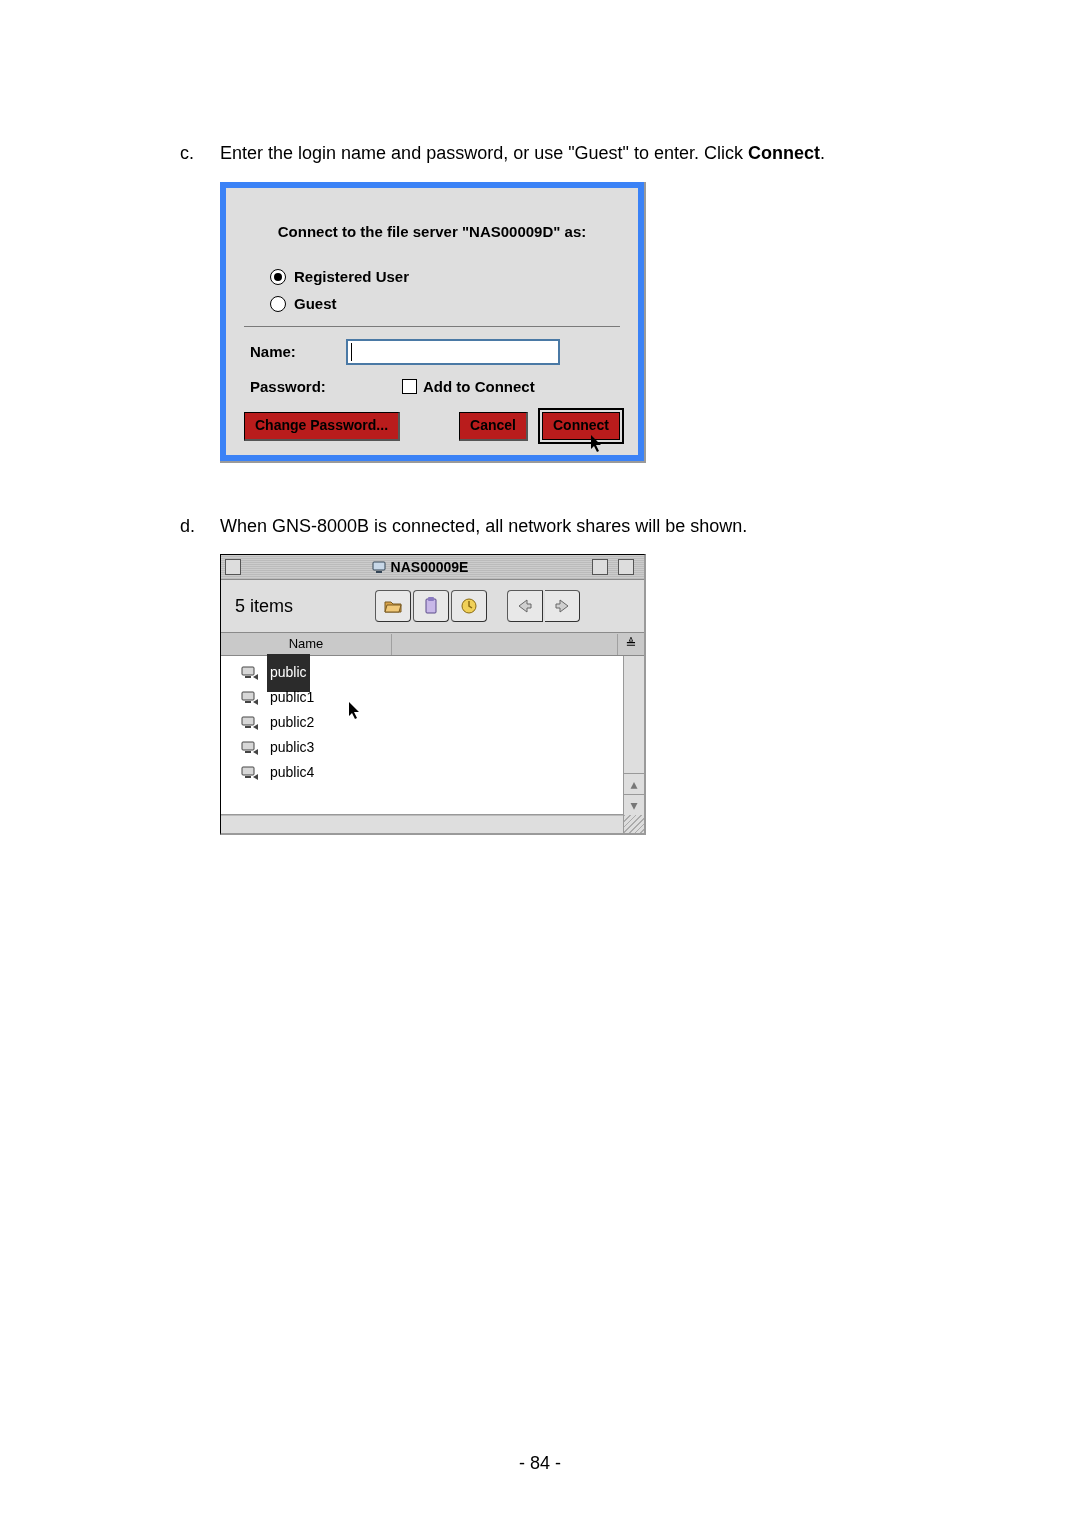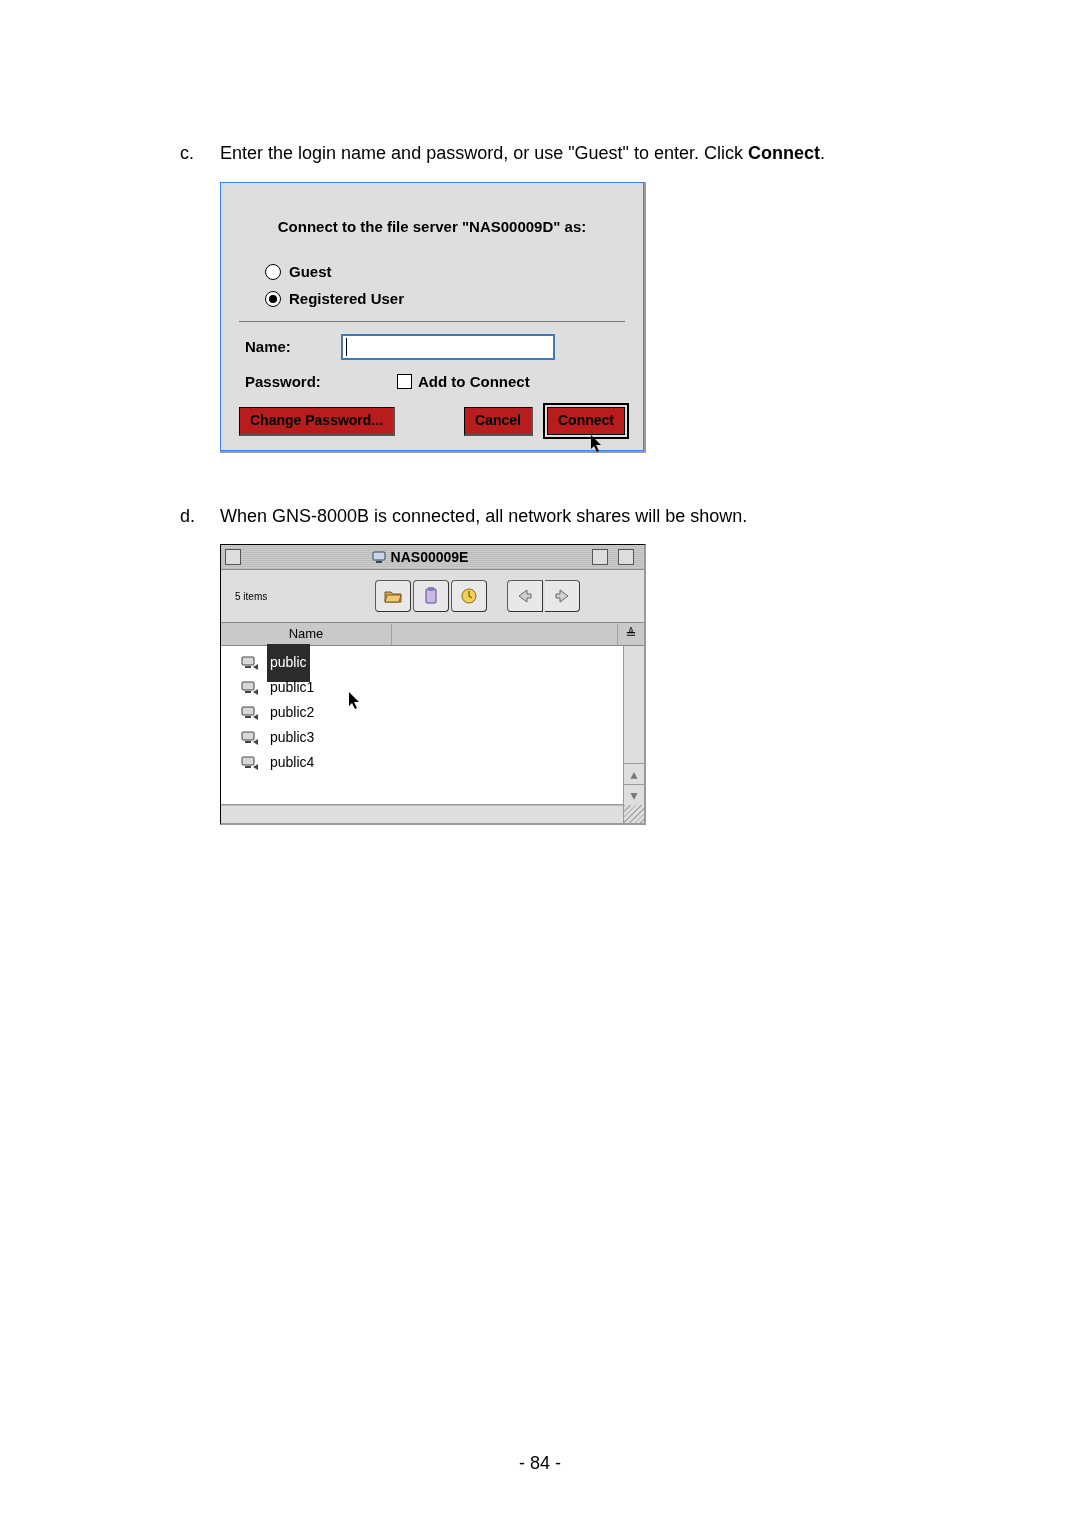--- a/index.html
+++ b/index.html
@@ -37,21 +37,21 @@
     margin:10px 0 50px 0;
     font-family:"Charcoal","Tahoma",sans-serif;
     color:#000;
   }
   .dlg1 .outer{
     border-right:2px solid #9a9a9a;
     border-bottom:2px solid #9a9a9a;
     background:#fff;
   }
   .dlg1 .panel{
-    border:1px solid #3b82f6;
+    border:6px solid #3b82f6;
     background:#dedede;
     padding:18px 18px 14px 18px;
     font-size:15px;
     font-weight:700;
   }
   .dlg1 .title{
     text-align:center;
     margin:14px 0 22px 0;
   }
   .dlg1 .radio-row{
@@ -121,21 +121,21 @@
   }
   .tb-box{
     width:14px;height:14px;border:1px solid #555;background:#ddd;margin-right:6px;
   }
   .tb-title{flex:1 1 auto;text-align:center;font-weight:700;display:flex;align-items:center;justify-content:center;gap:4px;}
   .tb-right{display:flex;gap:4px;}
   .tb-icon svg{display:block;}
   .toolbar{
     display:flex;align-items:center;height:52px;background:#dedede;padding:0 14px;border-bottom:1px solid #8a8a8a;
   }
-  .toolbar .count{flex:0 0 140px;font-size:10px;}
+  .toolbar .count{flex:0 0 140px;font-size:18px;}
   .tool-btn{
     width:34px;height:30px;border:1px solid #5a5a5a;border-radius:4px;background:#e8e8e8;
     display:flex;align-items:center;justify-content:center;margin-right:2px;
     border-bottom-color:#333;border-right-color:#333;
   }
   .tool-split{display:flex;}
   .tool-split .tool-btn:first-child{border-radius:4px 0 0 4px;}
   .tool-split .tool-btn:last-child{border-radius:0 4px 4px 0;border-left:0;}
   .tool-gap{width:18px;}
   .hdr-row{
@@ -190,26 +190,26 @@
     </div>
   </div>
 
   <div style="position:relative;margin-left:40px;">
     <div class="dlg1">
       <div class="outer">
           <div class="panel">
         <div class="title">Connect to the file server "NAS00009D" as:</div>
 
         <div class="radio-row">
+          <span class="radio checked"></span>
+          <span>Registered User</span>
+        </div>
+        <div class="radio-row">
           <span class="radio"></span>
           <span>Guest</span>
-        </div>
-        <div class="radio-row">
-          <span class="radio checked"></span>
-          <span>Registered User</span>
         </div>
 
         <div class="field-block">
           <div class="field-row">
             <span class="lbl">Name:</span>
             <span class="txt">
                   <span class="caret"></span>
                 </span>
           </div>
           <div class="field-row">

